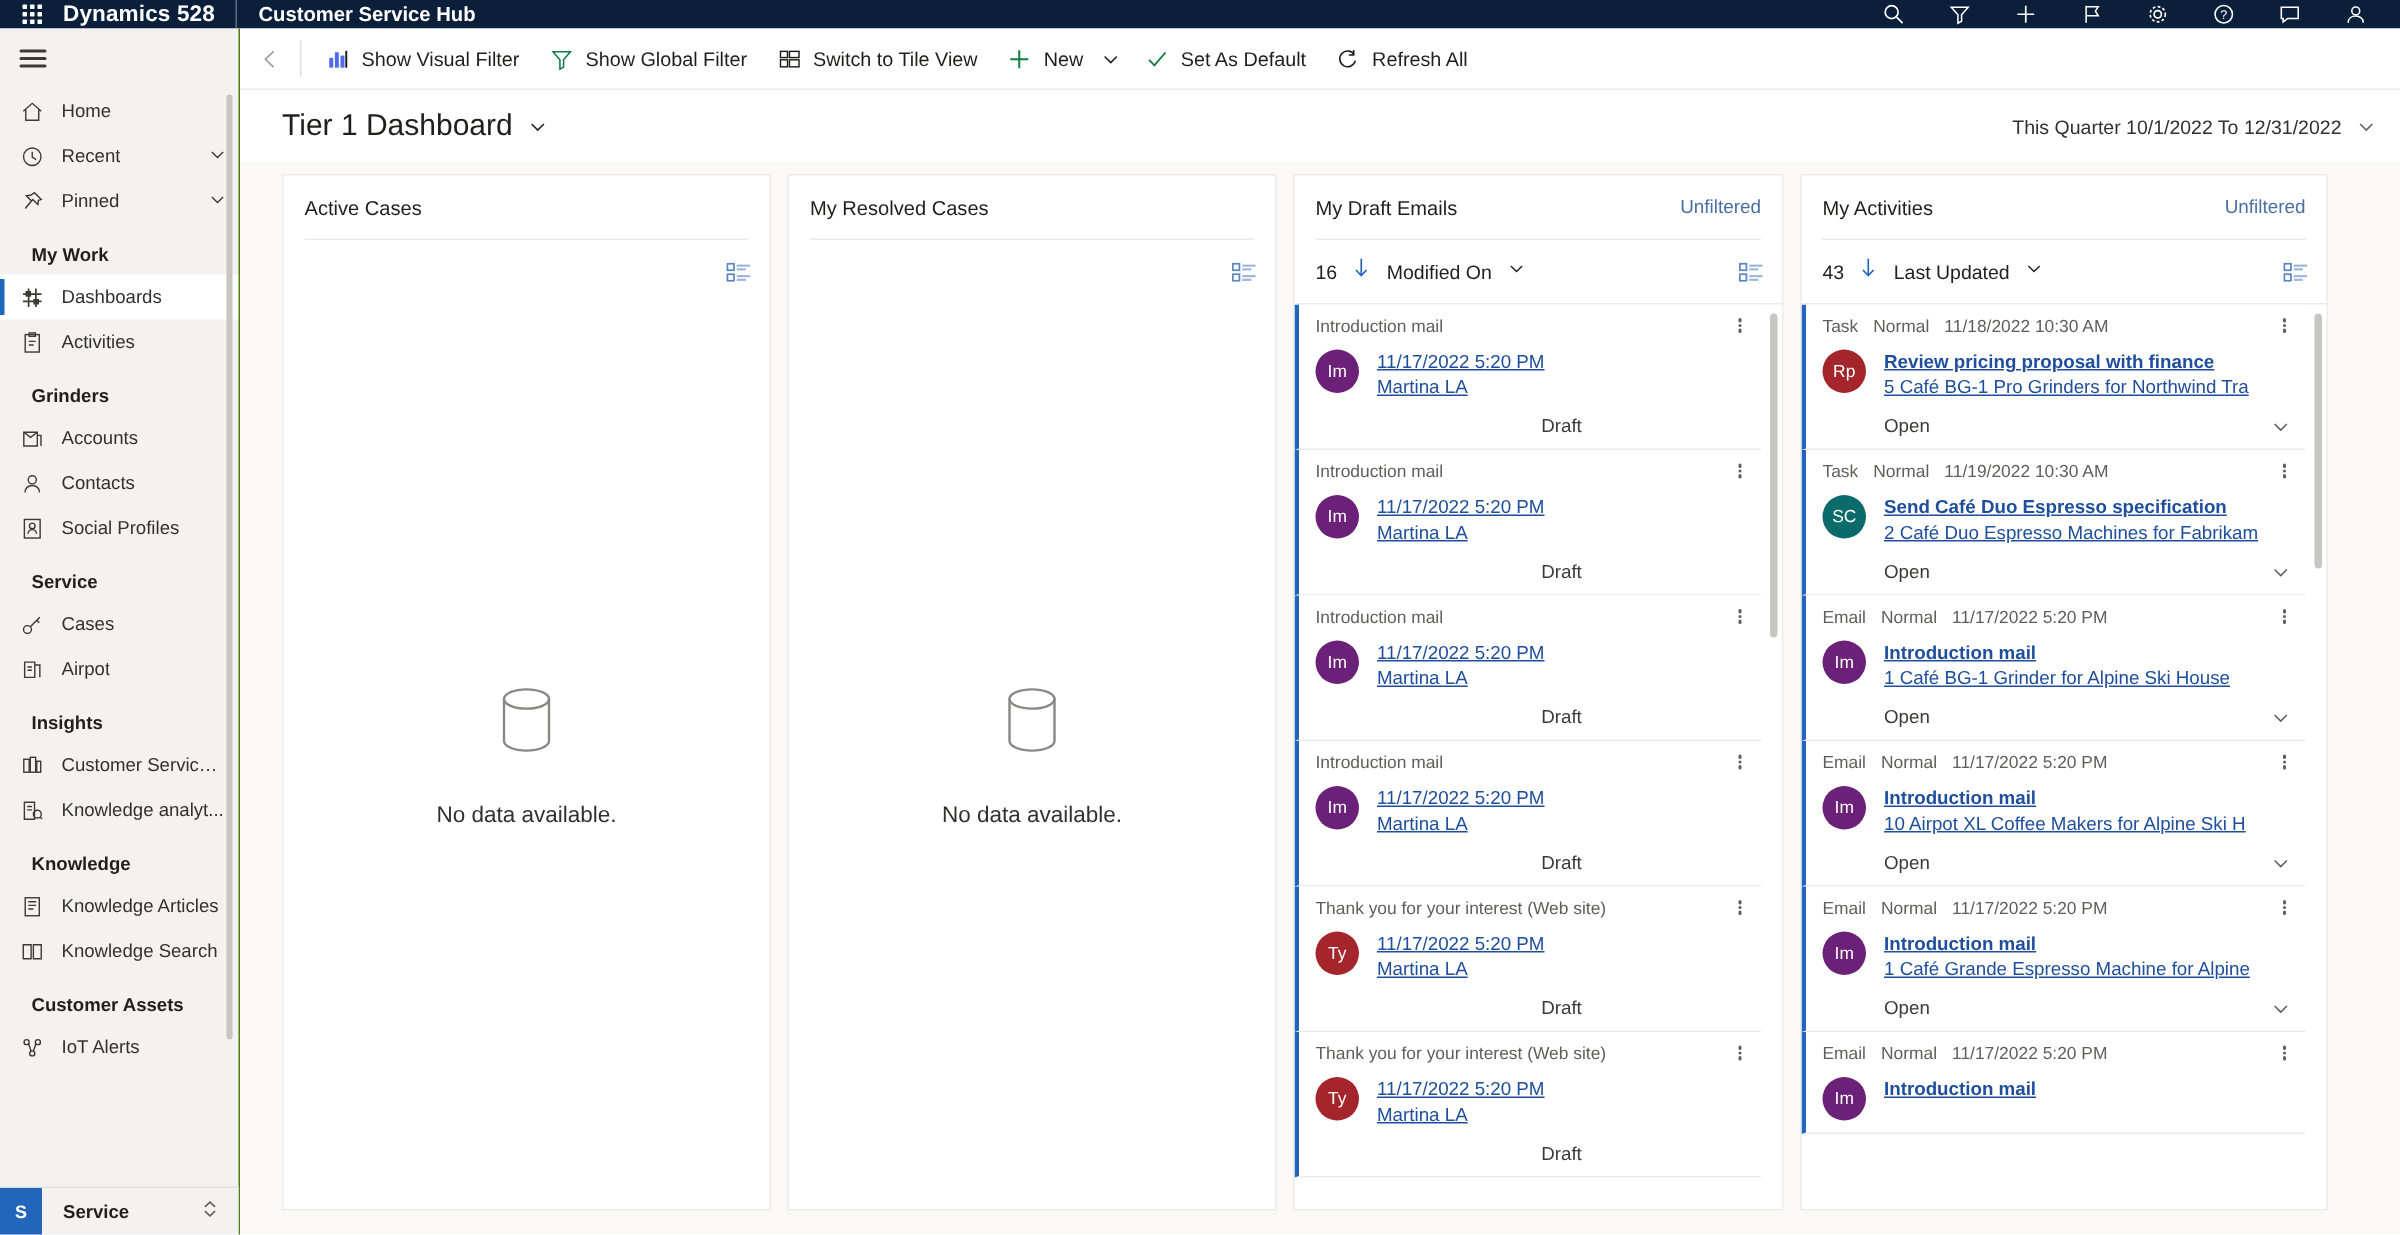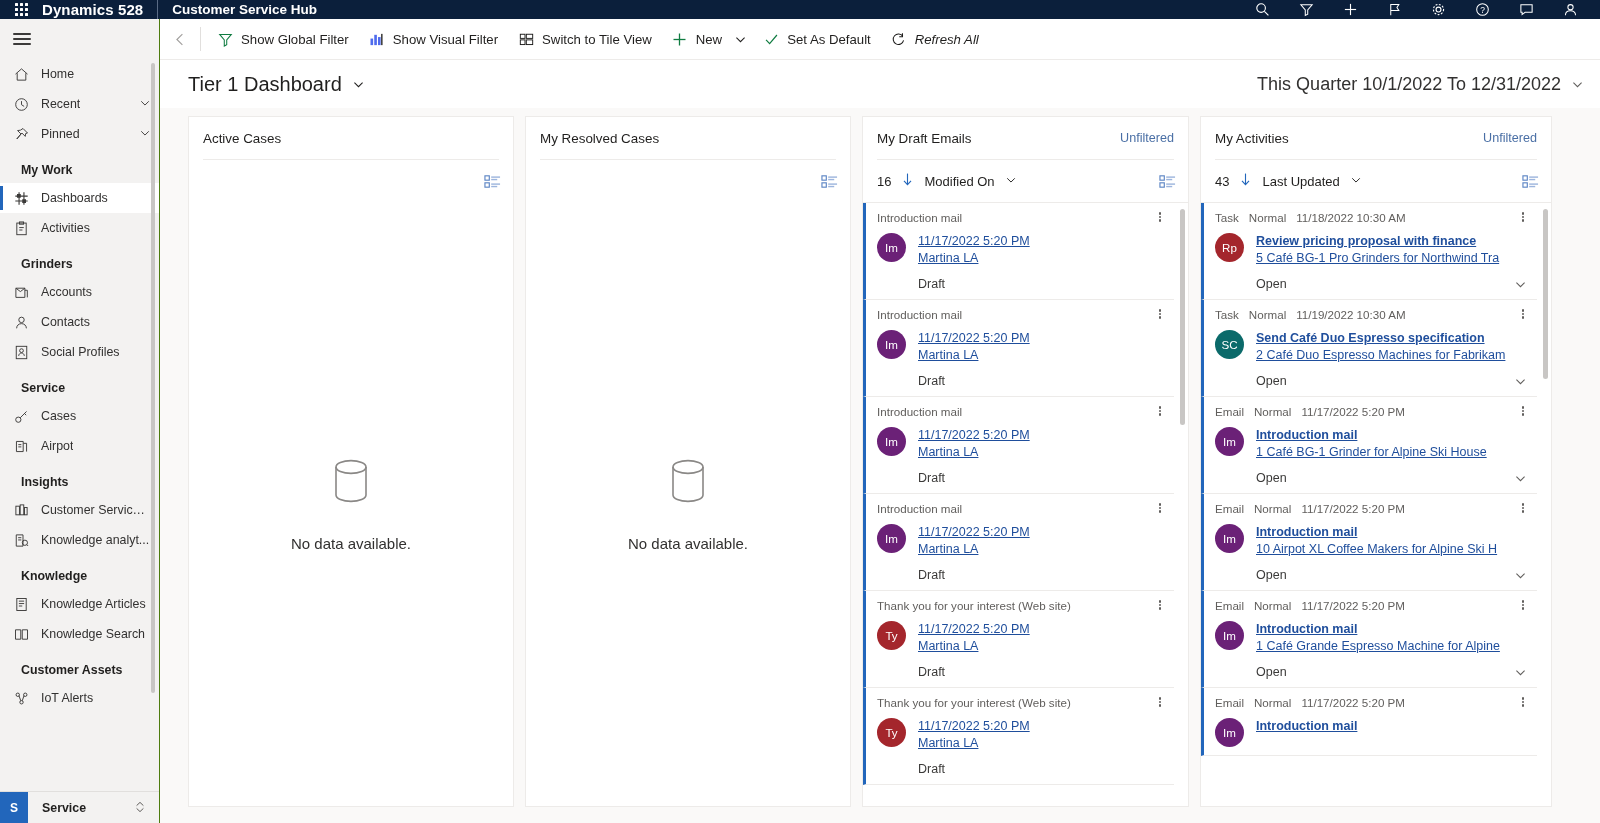--- a/index.html
+++ b/index.html
@@ -106,21 +106,21 @@
   .pagehead {
     position: absolute; left: 160px; top: 60px; width: 1440px; height: 48px;
     background: #ffffff; display: flex; align-items: center;
   }
   .dash-title {
     font-size: 20px; color: #201f1e; margin-left: 28px; white-space: nowrap;
   }
   .dash-caret { margin-left: 10px; color:#201f1e; display:flex; align-items:center; }
   .daterange {
     margin-left: auto; margin-right: 16px;
-    font-size: 18px; color: #323130; display:flex; align-items:center; gap:10px;
+    font-size: 13px; color: #323130; display:flex; align-items:center; gap:10px;
     white-space: nowrap;
   }
 
   
   .canvas {
     position: absolute; left: 160px; top: 108px; width: 1440px; height: 715px;
     background: #faf9f8; padding: 8px 12px 0 28px;
     display: flex; gap: 11px;
   }
   .panel {
@@ -186,21 +186,21 @@
     color:#fff; font-size: 11.6px;
   }
   .card-lines { min-width: 0; flex: 1; }
   .ln {
     font-size: 12.5px; color: #1f4e9c; text-decoration: underline;
     white-space: nowrap; overflow: hidden; display:block; line-height: 17px;
   }
   .ln.b { font-weight: bold; }
   .card-foot {
     margin-top: 10px; display:flex; align-items:center;
-    font-size: 12.5px; color: #3b3a39; padding-left: 41px;
+    font-size: 12.5px; color: #3b3a39; padding-left: 41px; justify-content: center;
   }
   .card-foot .cv { margin-left:auto; color:#605e5c; display:flex; align-items:center; }
 
   .vscroll {
     position: absolute; right: 3px; width: 5px; background: #c8c6c4; border-radius: 3px;
   }
 </style>
 </head>
 <body>
 
@@ -454,43 +454,43 @@
     <svg width="17" height="17" viewBox="0 0 18 18">
         <path d="M11 3.4L5.2 9l5.8 5.6" fill="none" stroke="#a19f9d" stroke-width="1.2"></path>
       </svg>
   </div>
   <div class="cmd-sep"></div>
   <div id="cmd-list" style="display:flex;align-items:center;">
       <div style="display: flex; align-items: center;">
         <div class="cmd-btn">
           <span class="ci">
             <svg width="15" height="15" viewBox="0 0 16 16">
-              <path d="M1.8 2.6h12.4l-4.9 5.8v5.2l-2.6 1.4V8.4z" fill="none" stroke="#107c41" stroke-width="1.1"></path>
-            </svg>
-          </span>
-          <span>Show Global Filter</span>
-        </div>
-      </div>
-      <div style="display: flex; align-items: center;">
-        <div class="cmd-btn">
-          <span class="ci">
-            <svg width="15" height="15" viewBox="0 0 16 16">
               <rect x="1.6" y="7" width="2.8" height="7" fill="#4f6bed"></rect>
               <rect x="5.6" y="3" width="2.8" height="11" fill="#4f6bed"></rect>
               <rect x="9.6" y="5.4" width="2.8" height="8.6" fill="#4f6bed"></rect>
               <rect x="13" y="2" width="1.4" height="12" fill="#1b1a19"></rect>
             </svg>
           </span>
           <span>Show Visual Filter</span>
         </div>
       </div>
       <div style="display: flex; align-items: center;">
         <div class="cmd-btn">
           <span class="ci">
             <svg width="15" height="15" viewBox="0 0 16 16">
+              <path d="M1.8 2.6h12.4l-4.9 5.8v5.2l-2.6 1.4V8.4z" fill="none" stroke="#107c41" stroke-width="1.1"></path>
+            </svg>
+          </span>
+          <span>Show Global Filter</span>
+        </div>
+      </div>
+      <div style="display: flex; align-items: center;">
+        <div class="cmd-btn">
+          <span class="ci">
+            <svg width="15" height="15" viewBox="0 0 16 16">
               <rect x="1.4" y="2.4" width="5" height="4.4" fill="none" stroke="#1b1a19" stroke-width="1"></rect>
               <rect x="7.8" y="2.4" width="6.8" height="4.4" fill="none" stroke="#1b1a19" stroke-width="1"></rect>
               <rect x="1.4" y="8.4" width="5" height="5" fill="none" stroke="#1b1a19" stroke-width="1"></rect>
               <rect x="7.8" y="8.4" width="6.8" height="5" fill="none" stroke="#1b1a19" stroke-width="1"></rect>
             </svg>
           </span>
           <span>Switch to Tile View</span>
         </div>
       </div>
       <div style="display: flex; align-items: center;">
@@ -512,21 +512,21 @@
       <div style="display: flex; align-items: center;">
         <div class="cmd-btn">
           <span class="ci">
             <svg width="15" height="15" viewBox="0 0 16 16">
               <path d="M2.2 8.4l3.8 4 7.8-9.2" fill="none" stroke="#107c41" stroke-width="1.3"></path>
             </svg>
           </span>
           <span>Set As Default</span>
         </div>
       </div>
-      <div style="display: flex; align-items: center; font-style: italic;">
+      <div style="display: flex; align-items: center;">
         <div class="cmd-btn">
           <span class="ci">
             <svg width="15" height="15" viewBox="0 0 16 16">
               <path d="M12.6 4.6A5.6 5.6 0 1 0 13.4 9" fill="none" stroke="#1b1a19" stroke-width="1.1"></path>
               <path d="M12.2 1.4v3.6h-3.4" fill="none" stroke="#1b1a19" stroke-width="1.1"></path>
             </svg>
           </span>
           <span>Refresh All</span>
         </div>
       </div>

